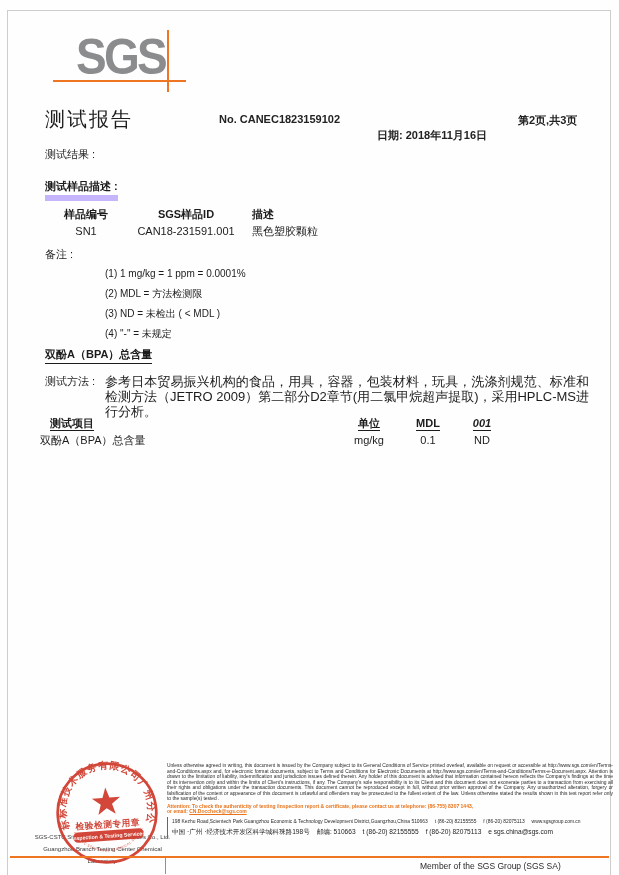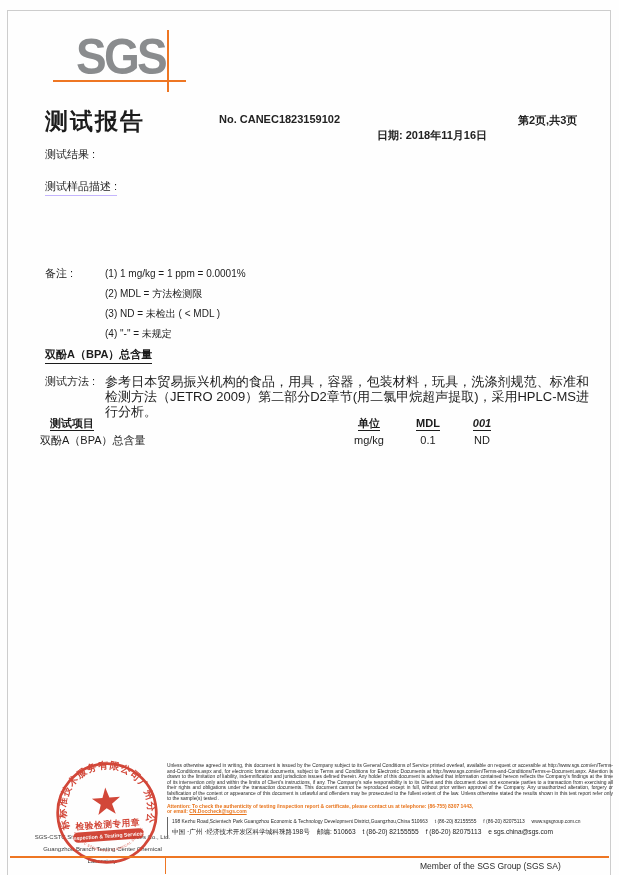--- a/index.html
+++ b/index.html
@@ -6,35 +6,35 @@
   .page{position:relative;width:619px;height:875px;background:#fefefe;overflow:hidden;
         font-family:"Liberation Sans",sans-serif;color:#1c1c1c;}
   .page-border{position:absolute;left:7px;top:10px;right:8px;bottom:-2px;
         border:1px solid #cdcdcd;border-bottom:none;pointer-events:none;}
   
   .logo-text{position:absolute;left:76px;top:32px;font-size:50px;font-weight:bold;
         color:#8a8c8e;letter-spacing:-3px;line-height:1;transform:scaleX(.92);transform-origin:left top;}
   .logo-hline{position:absolute;left:53px;top:80px;width:133px;height:2px;background:#ee7623;}
   .logo-vline{position:absolute;left:167px;top:30px;width:2px;height:62px;background:#ee7623;}
   
-  .doc-title{position:absolute;left:45px;top:106px;font-size:23px;font-weight:bold;letter-spacing:2px;}
+  .doc-title{position:absolute;left:45px;top:106px;font-size:20px;font-weight:normal;letter-spacing:2px;}
   .report-no{position:absolute;left:219px;top:113px;font-size:11px;font-weight:bold;color:#222;}
   .report-date{position:absolute;left:377px;top:113px;font-size:11px;font-weight:bold;color:#222;margin-top:15px;}
   .page-info{position:absolute;left:518px;top:113px;font-size:11px;font-weight:bold;color:#222;}
   
   .t11{font-size:11px;}
   .results-heading{position:absolute;left:45px;top:147px;}
-  .sample-desc-heading{position:absolute;left:45px;top:179px;font-weight:normal;
-        border-bottom:1px solid #c4b5fd;padding-bottom:1px;text-align:right;}
+  .sample-desc-heading{position:absolute;left:45px;top:179px;font-weight:bold;
+        border-bottom:6px solid #c4b5fd;padding-bottom:1px;text-align:right;}
   .sample-table{position:absolute;left:45px;top:206px;display:grid;
         grid-template-columns:82px 118px auto;line-height:17px;font-size:11px;}
   .sample-table .hd{font-weight:bold;}
   .sample-table .c1,.sample-table .c2{text-align:center;}
   .sample-table .c3{padding-left:7px;text-align:left;}
-  .notes-heading{position:absolute;left:45px;top:247px;margin-top:19px;}
+  .notes-heading{position:absolute;left:45px;top:247px;}
   .notes{position:absolute;left:105px;top:264px;line-height:20px;font-size:10px;}
   .bpa-heading{position:absolute;left:45px;top:347px;font-weight:bold;
         border-bottom:1px solid #1c1c1c;padding-bottom:1px;font-size:11px;}
   .method-label{position:absolute;left:45px;top:374px;}
   .method-text{position:absolute;left:105px;top:374px;width:484px;font-size:13px;line-height:15px;text-align:justify;}
   .result-table{position:absolute;left:40px;top:415px;width:466px;font-size:11px;}
   .rt-row{display:flex;line-height:17px;}
   .rt-item{flex:1;}
   .rt-unit{width:58px;text-align:center;}
   .rt-mdl{width:60px;text-align:center;}
@@ -69,20 +69,28 @@
   <div class="logo-vline"></div>
 
   <div class="doc-title">测试报告</div>
   <div class="report-no">No. CANEC1823159102</div>
   <div class="report-date">日期: 2018年11月16日</div>
   <div class="page-info">第2页,共3页</div>
 
   <div class="results-heading t11">测试结果 :</div>
   <div class="sample-desc-heading t11">测试样品描述 :</div>
 
+  <div class="sample-table">
+    <div class="hd c1">样品编号</div>
+    <div class="hd c2">SGS样品ID</div>
+    <div class="hd c3">描述</div>
+    <div class="c1">SN1</div>
+    <div class="c2">CAN18-231591.001</div>
+    <div class="c3">黑色塑胶颗粒</div>
+  </div>
 
   <div class="notes-heading t11">备注 :</div>
   <div class="notes">
     <div>(1) 1 mg/kg = 1 ppm = 0.0001%</div>
     <div>(2) MDL = 方法检测限</div>
     <div>(3) ND = 未检出 ( &lt; MDL )</div>
     <div>(4) "-" = 未规定</div>
   </div>
 
   <div class="bpa-heading">双酚A（BPA）总含量</div>

